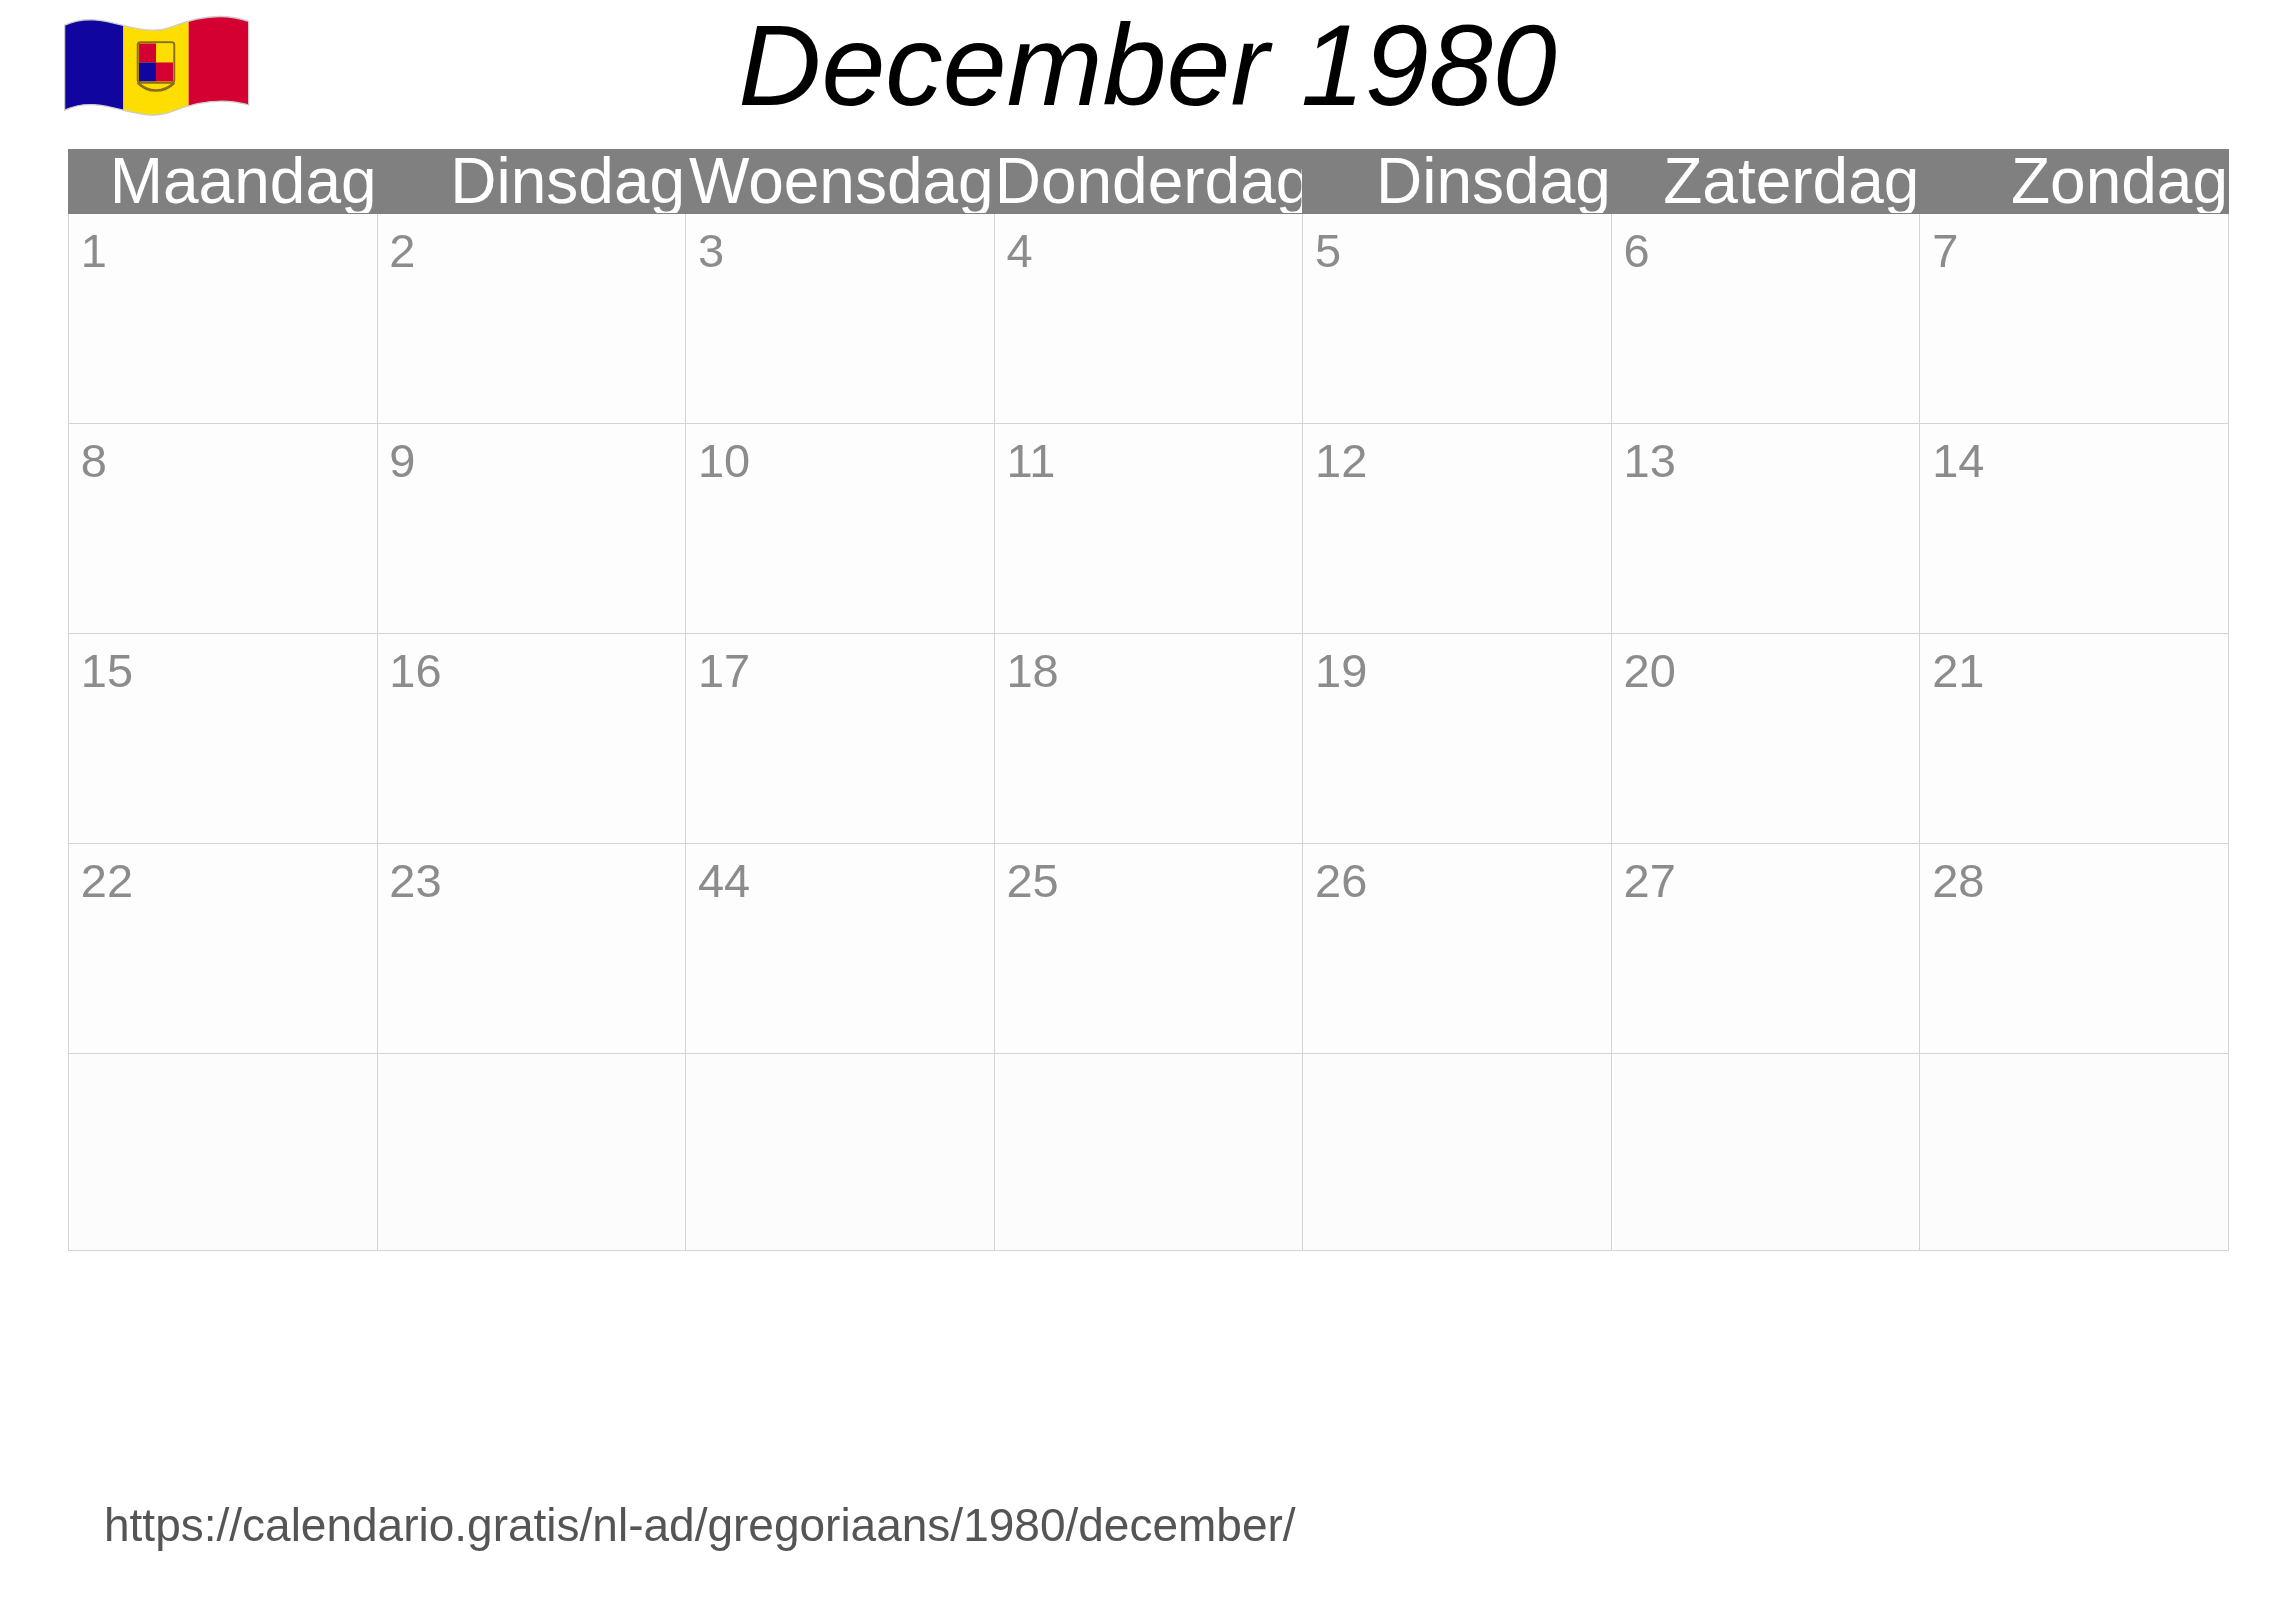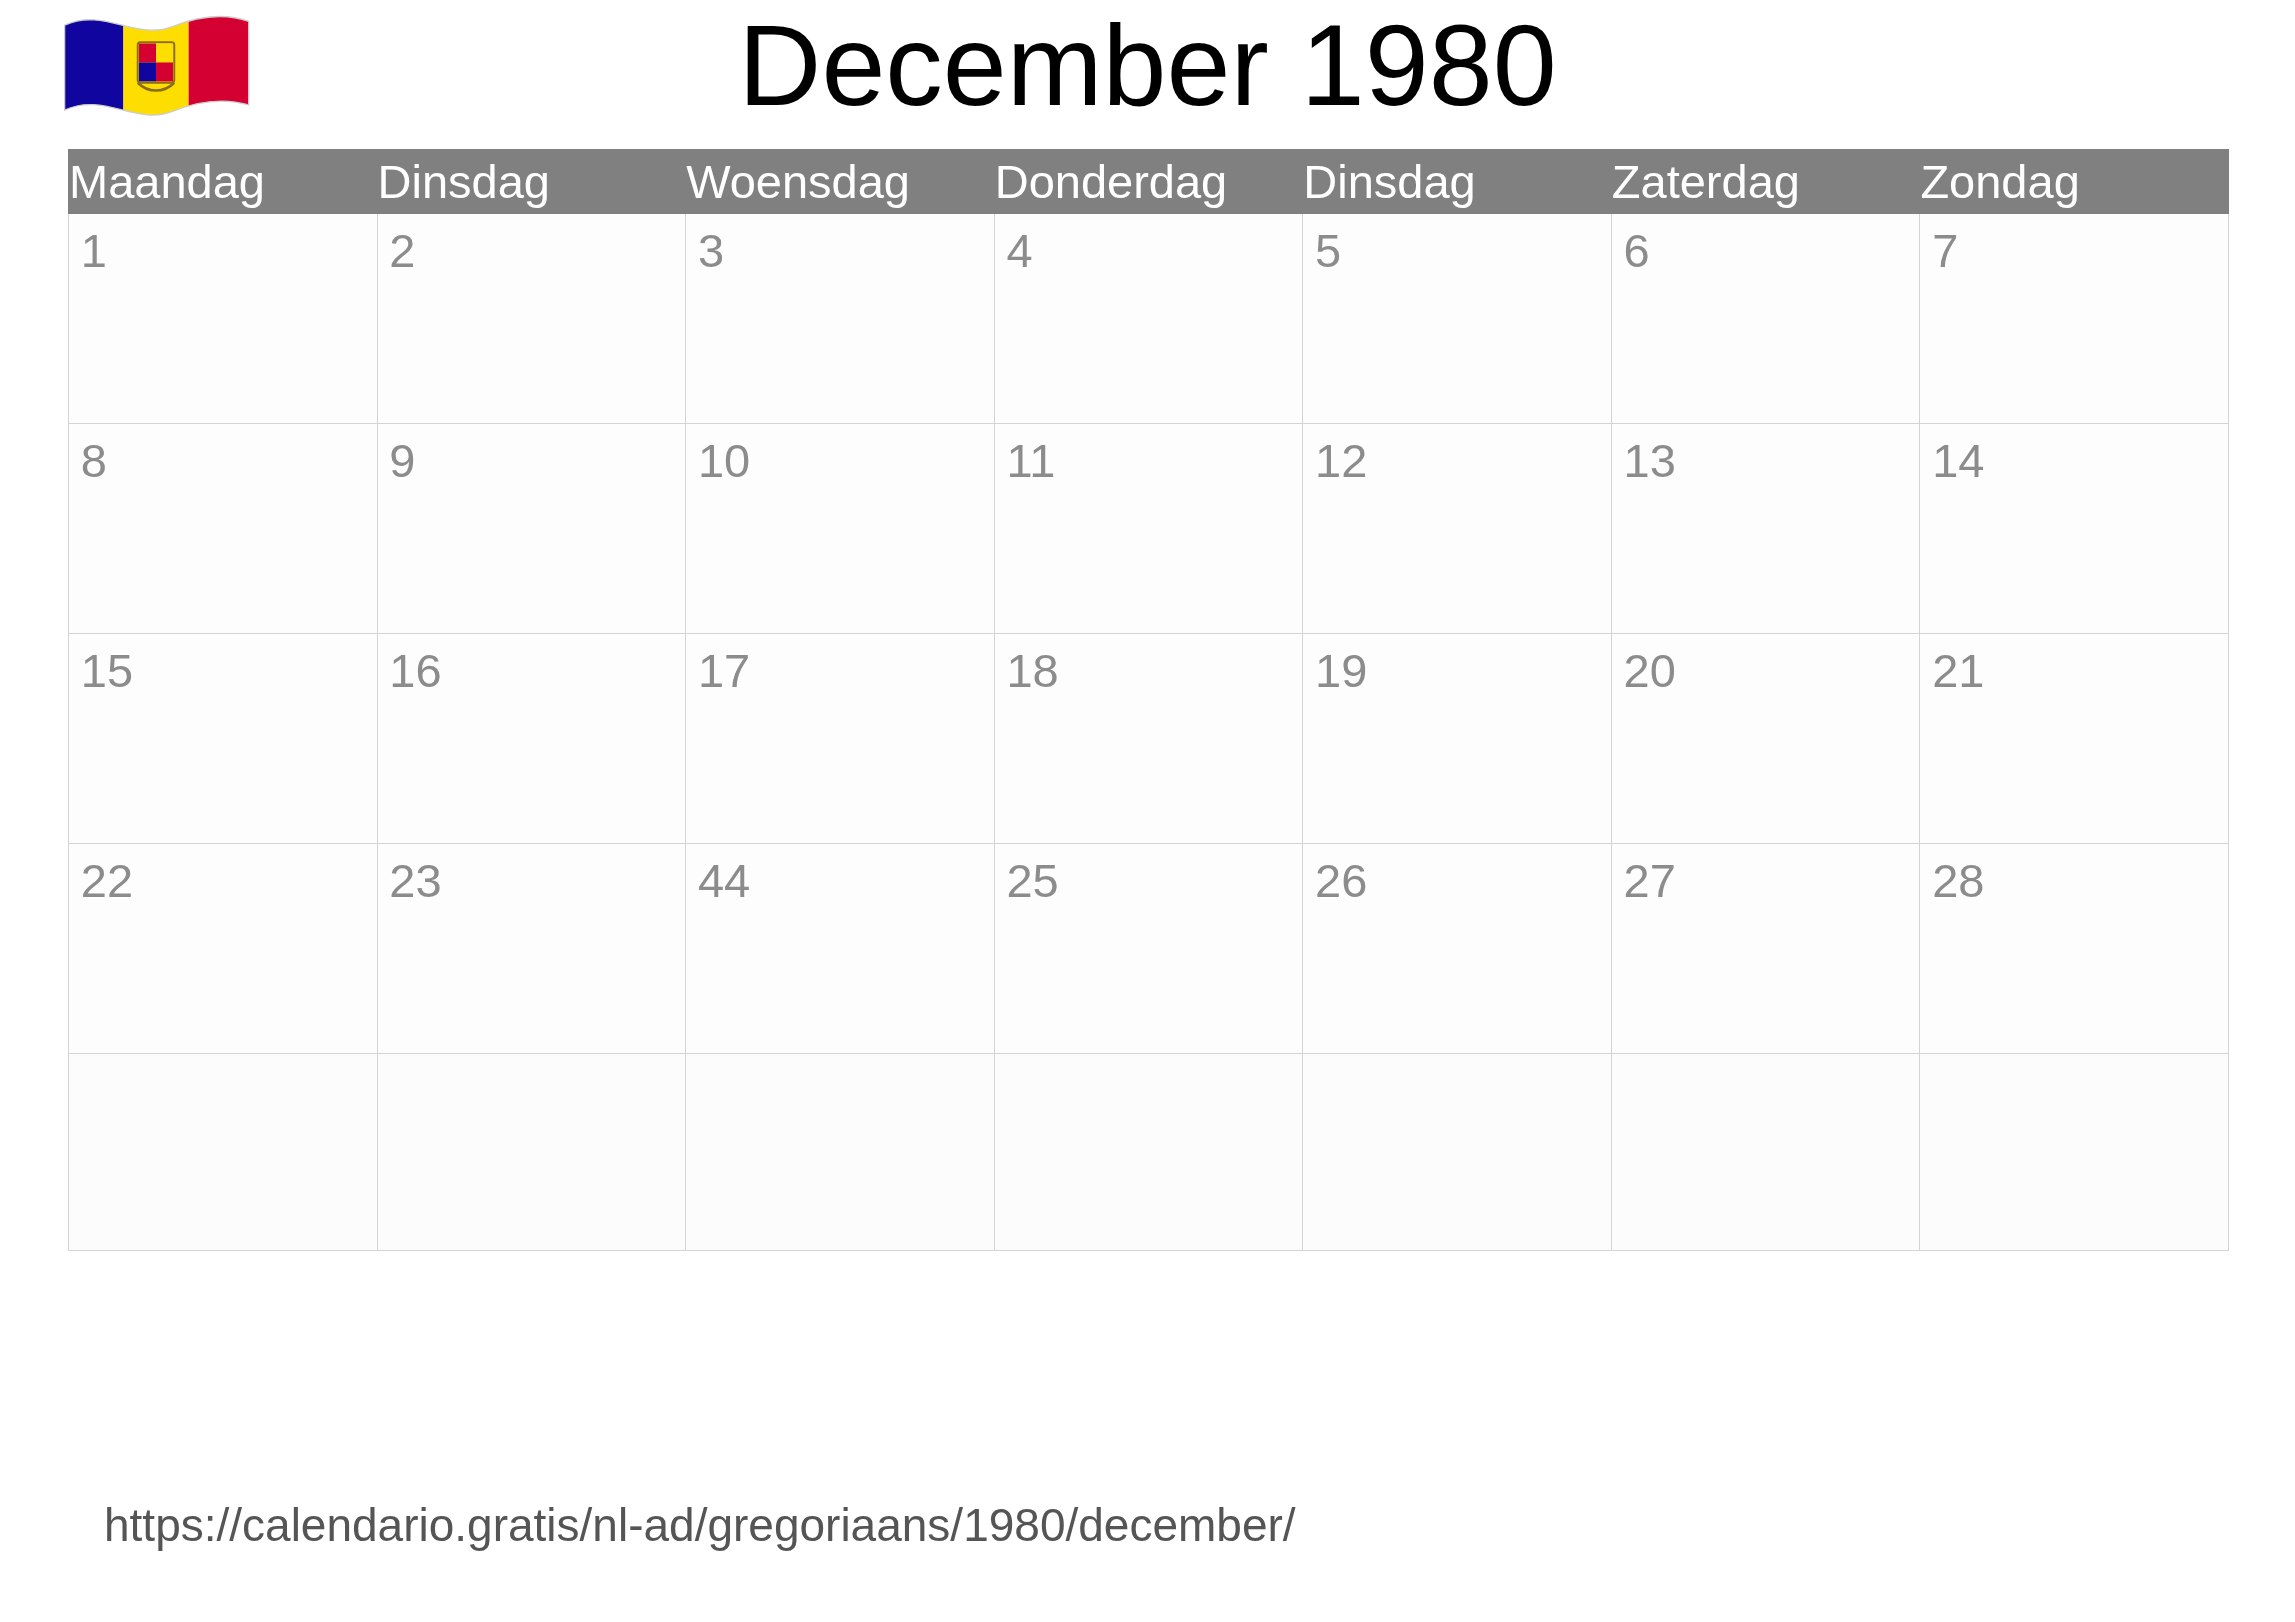--- a/index.html
+++ b/index.html
@@ -19,20 +19,21 @@
     height: 1623px;
     box-sizing: border-box;
   }
 
   
   .header {
     position: relative;
     height: 141px;
     display: flex;
     align-items: center;
+    font-style: italic;
   }
   .flag {
     position: absolute;
     left: 58px;
     top: 6.5px;
     width: 196px;
     height: 124px;
   }
   .title {
     position: absolute;
@@ -57,25 +58,25 @@
   }
   table.cal {
     border-collapse: collapse;
     width: 2161px;
     table-layout: fixed;
   }
   table.cal th {
     background: #808080;
     color: #ffffff;
     font-weight: normal;
-    font-size: 47px;
+    font-size: 64px;
     height: 63px;
     line-height: 63px;
     padding: 0;
-    text-align: left;
+    text-align: right;
     border: 0.7px solid #808080;
     white-space: nowrap;
     overflow: hidden;
   }
   table.cal td {
     border: 0.7px solid #d4d4d4;
     height: 209px;
     vertical-align: top;
     padding: 0;
     background: #fdfdfd;

